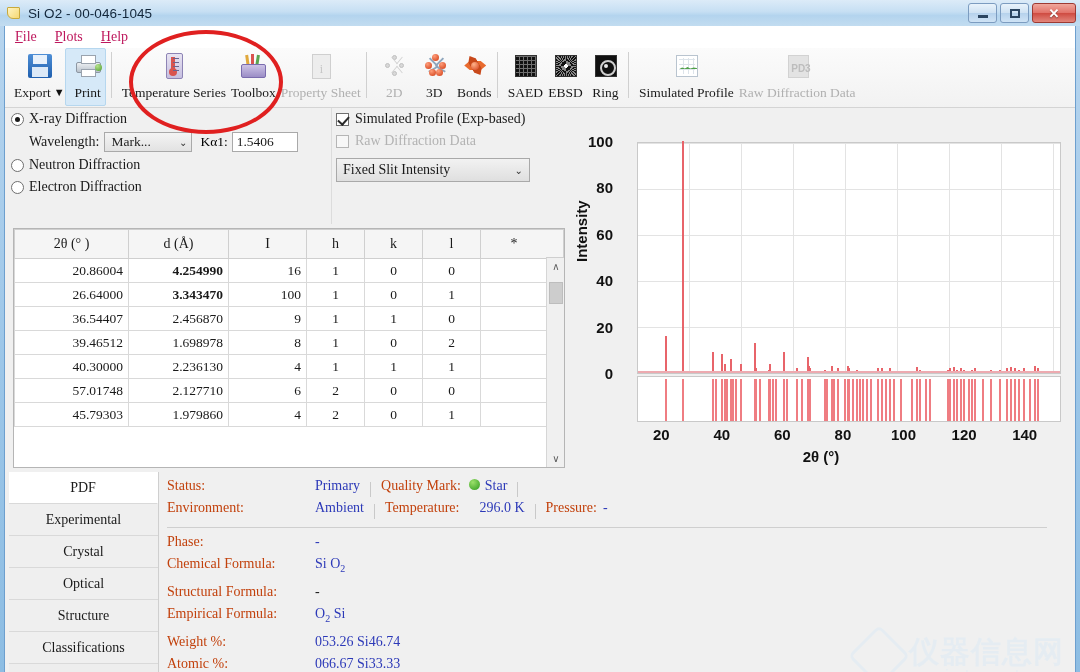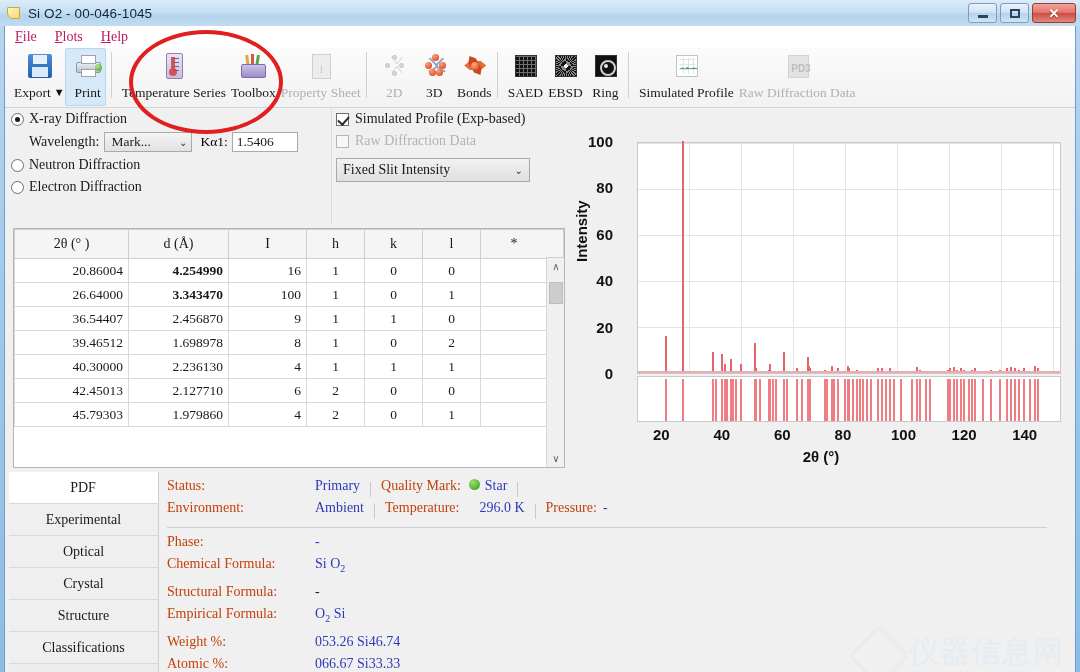--- a/index.html
+++ b/index.html
@@ -624,21 +624,21 @@
           <tr>
             <td class="num">40.30000</td>
             <td class="num">2.236130</td>
             <td class="num">4</td>
             <td class="ctr">1</td>
             <td class="ctr">1</td>
             <td class="ctr">1</td>
             <td class="ctr"></td>
           </tr>
           <tr>
-            <td class="num">42.45013</td>
+            <td class="num">57.01748</td>
             <td class="num">2.127710</td>
             <td class="num">6</td>
             <td class="ctr">2</td>
             <td class="ctr">0</td>
             <td class="ctr">0</td>
             <td class="ctr"></td>
           </tr>
           <tr>
             <td class="num">45.79303</td>
             <td class="num">1.979860</td>
@@ -819,24 +819,24 @@
 
     <div class="bottom">
       <div class="sidetabs">
         <div class="stab active">
             <span>PDF</span>
           </div>
         <div class="stab">
             <span>Experimental</span>
           </div>
         <div class="stab">
+            <span>Crystal</span>
+          </div>
+        <div class="stab">
             <span>Optical</span>
-          </div>
-        <div class="stab">
-            <span>Crystal</span>
           </div>
         <div class="stab">
             <span>Structure</span>
           </div>
         <div class="stab">
             <span>Classifications</span>
           </div>
       </div>
 
       <div class="details">

